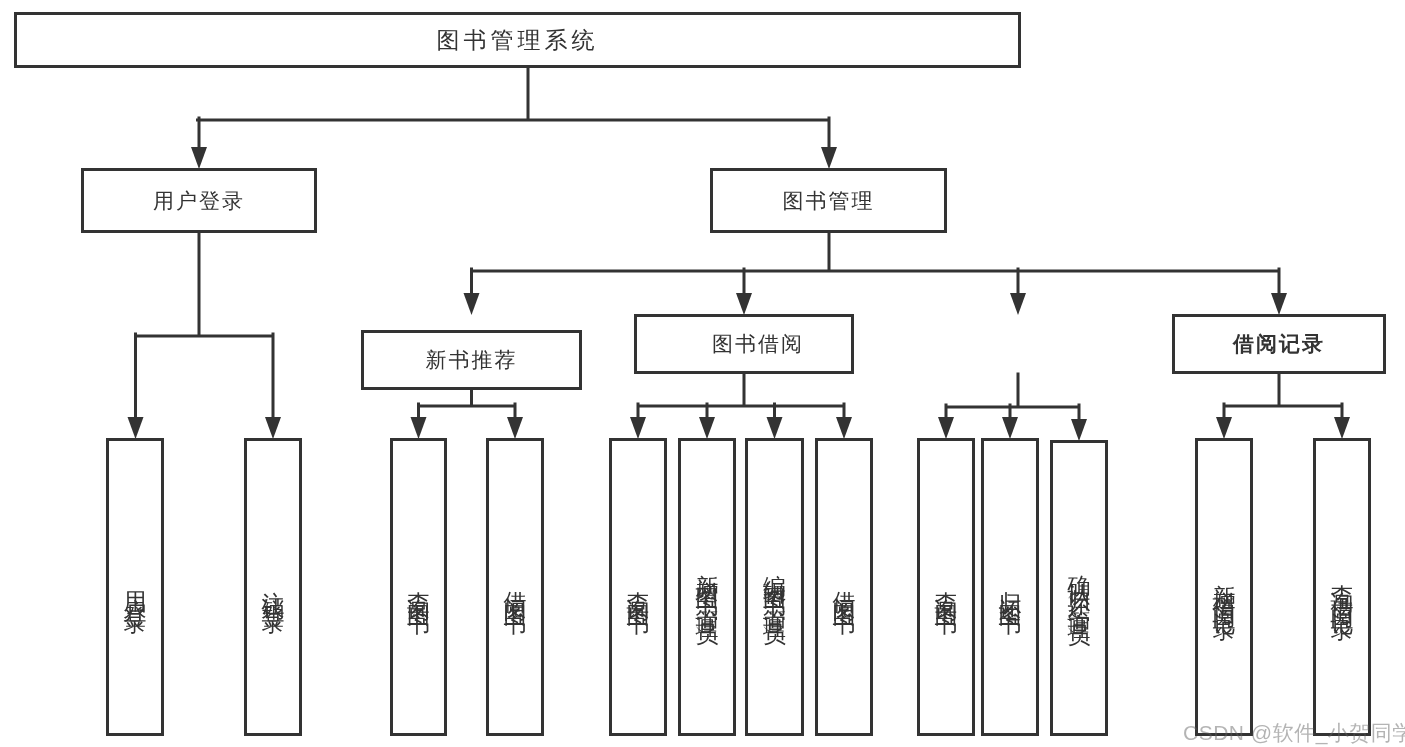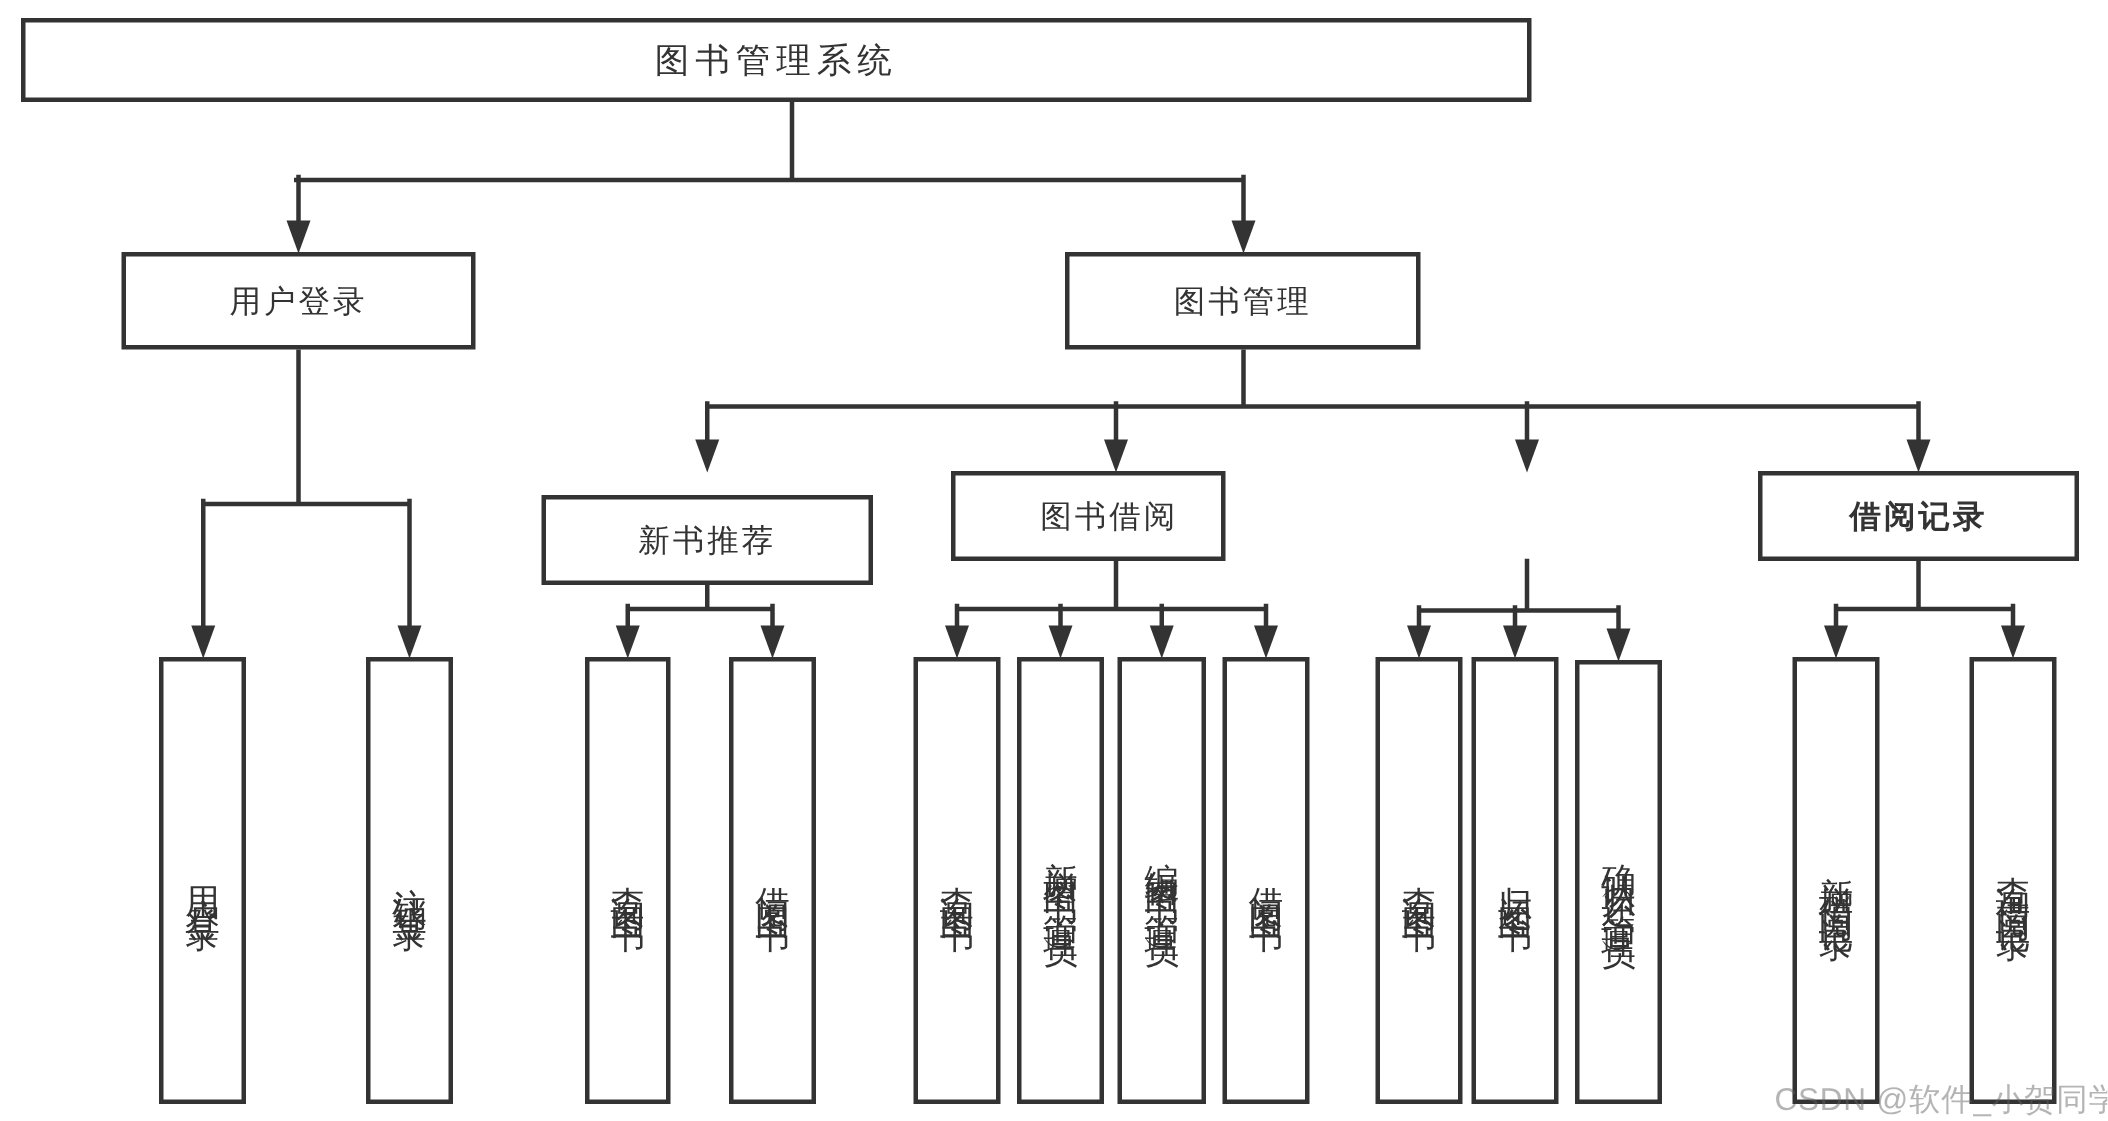--- a/index.html
+++ b/index.html
@@ -29,21 +29,21 @@
     line-height:1;
     color:#333333;
   }
   
   #n-root{left:14px;top:12px;width:1007px;height:56px;}
   
   #n-user-login{left:81px;top:168px;width:236px;height:65px;}
   #n-book-mgmt{left:710px;top:168px;width:237px;height:65px;}
   
   #n-new-book{left:361px;top:330px;width:221px;height:60px;}
-  #n-book-borrow{left:634px;top:314px;width:183px;height:60px;padding-left:28px;}
+  #n-book-borrow{left:634px;top:314px;width:220px;height:60px;padding-left:28px;}
   #n-cur-borrow{left:908px;top:314px;width:220px;height:60px;}
   #n-borrow-rec{left:1172px;top:314px;width:214px;height:60px;font-weight:bold;}
   
   .leaf{top:438px;width:58px;height:298px;}
   #l-a1{left:106px;}
   #l-a2{left:244px;}
   #l-b1{left:390px;width:57px;}
   #l-b2{left:486px;}
   #l-c1{left:609px;}
   #l-c2{left:678px;}

